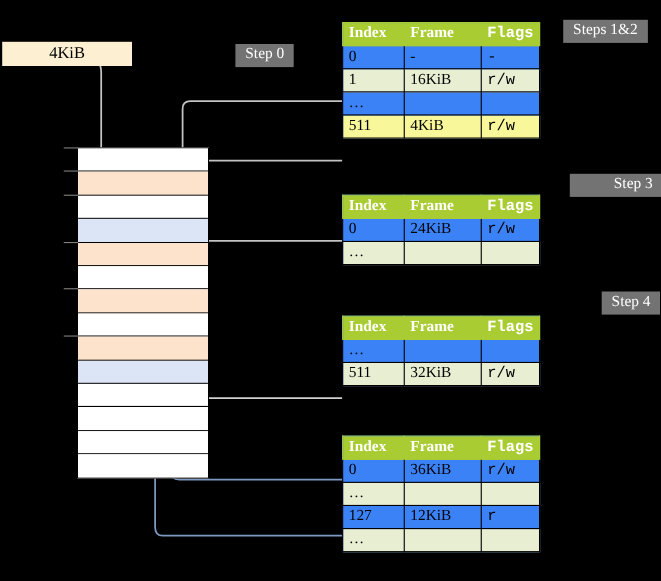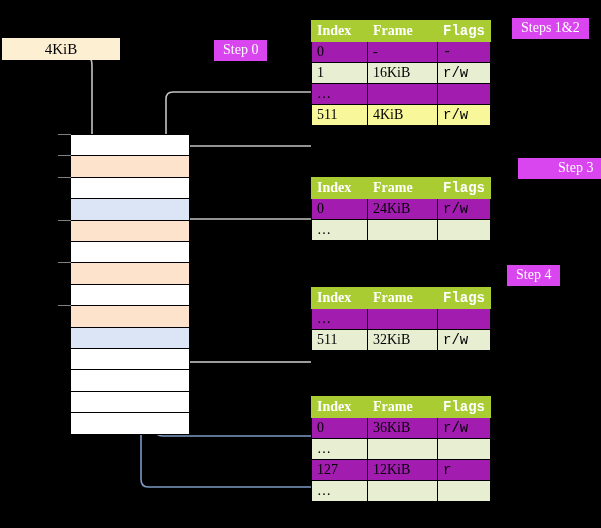--- a/index.html
+++ b/index.html
@@ -12,21 +12,21 @@
     width: 601px;
     height: 528px;
     background: #000000;
     font-family: "Liberation Serif", serif;
     overflow: hidden;
   }
 
   
   .step-badge {
     position: absolute;
-    background: #d946ef;
+    background: #737373;
     color: #ffffff;
     font-family: "Liberation Serif", serif;
     font-size: 14px;
     line-height: 18px;
     padding: 1px 9px 2px 9px;
     white-space: nowrap;
     text-align: center;
   }
 
   
@@ -39,21 +39,21 @@
     line-height: 22px;
     text-align: center;
     white-space: nowrap;
   }
 
   
   .ptable {
     position: absolute;
     border-collapse: collapse;
     border: 1px solid #aacc33;
-    background: #a21caf;
+    background: #3b82f6;
     font-family: "Liberation Serif", serif;
     font-size: 14px;
   }
   .ptable td, .ptable th {
     border: 1px solid #000000;
     border-collapse: collapse;
     padding: 2px 5px;
     height: 18px;
     text-align: left;
     vertical-align: middle;
@@ -162,21 +162,21 @@
 
       <path d="M 311,487 L 148,487 Q 141,487 141,479 L 141,255" fill="none" stroke="#7d9ac4" stroke-width="1.6" marker-end="url(#arrow-blue)"></path>
     </g>
   </svg>
 
   <div class="size-label" style="left:2px; top:38px; width:118px;">4KiB</div>
 
   <div class="step-badge" style="left:189px; top:40px;margin-left:25px;">Step 0</div>
   <div class="step-badge" style="left:512px; top:18px;">Steps 1&amp;2</div>
   <div class="step-badge" style="left:518px; top:158px;padding-left:40px;">Step 3</div>
-  <div class="step-badge" style="left:507px; top:265px;">Step 4</div>
+  <div class="step-badge" style="left:547px; top:265px;">Step 4</div>
 
   <div id="mem-column">
       <div class="mem-row"></div>
       <div class="mem-row orange"></div>
       <div class="mem-row"></div>
       <div class="mem-row blue"></div>
       <div class="mem-row orange"></div>
       <div class="mem-row"></div>
       <div class="mem-row orange"></div>
       <div class="mem-row"></div>

